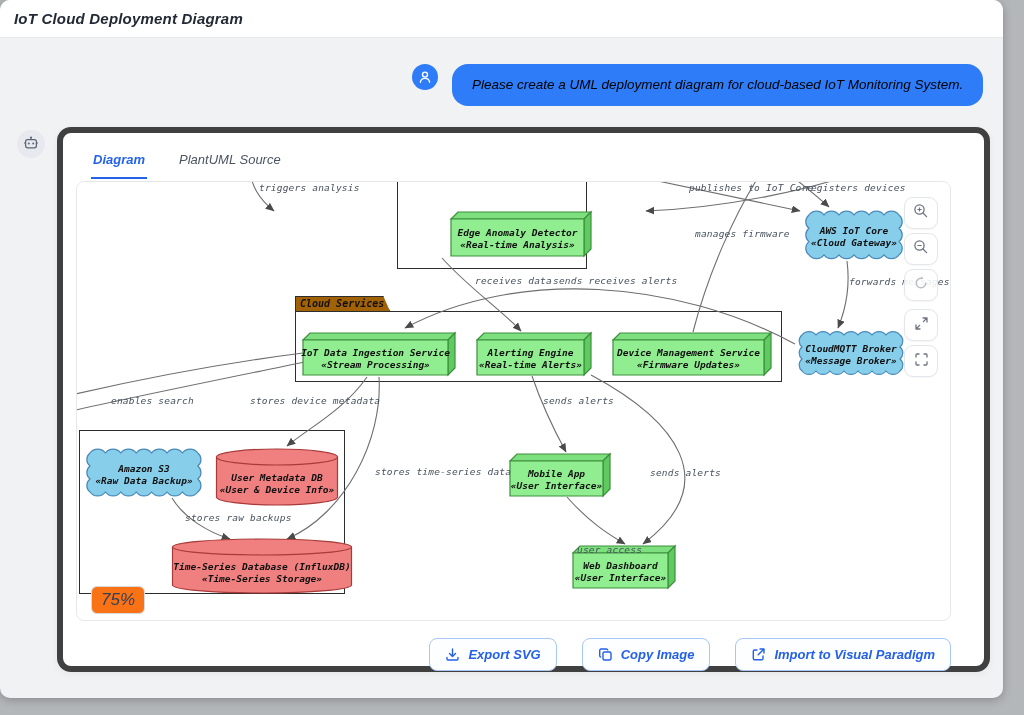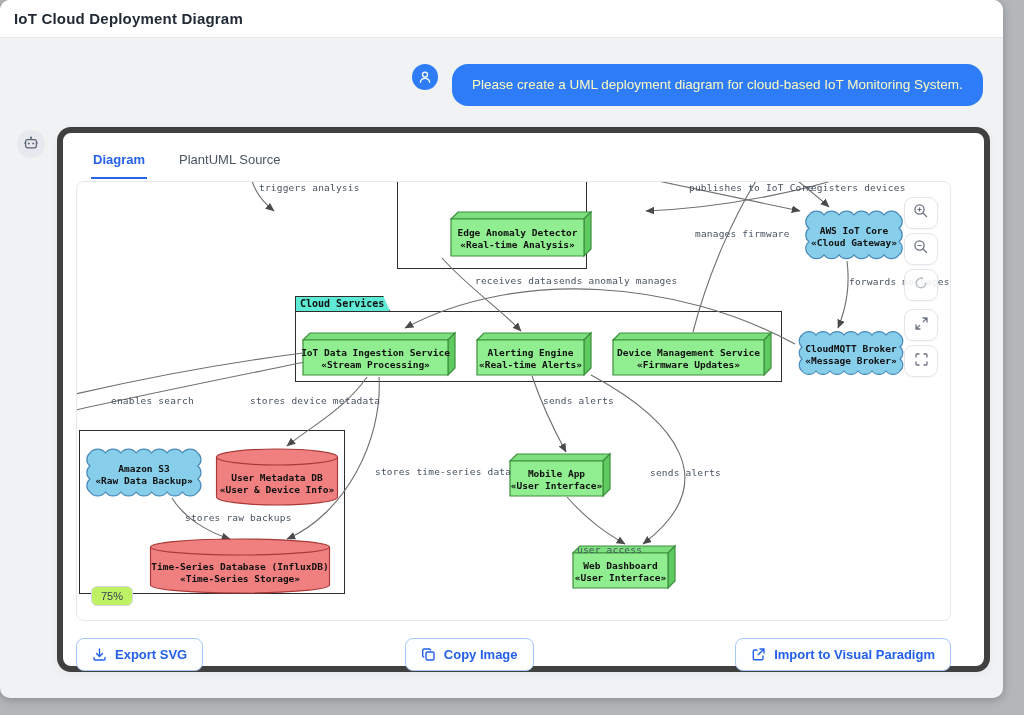--- a/index.html
+++ b/index.html
@@ -1,73 +1,73 @@
 <!DOCTYPE html>
 <html><head>
 <meta charset="utf-8">
 <style>
   * { margin:0; padding:0; box-sizing:border-box; }
   html,body { width:1024px; height:715px; }
   body { background:#b4b7ba; font-family:"Liberation Sans", sans-serif; position:relative; overflow:hidden; }
 
   .app-window { position:absolute; left:0; top:0; width:1003px; height:698px;
-    background:#f1f2f4; border-radius:10px; overflow:hidden; box-shadow:0 2px 10px rgba(0,0,0,.25); }
+    background:#f1f2f4; border-radius:10px; overflow:hidden; box-shadow:0 2px 10px rgba(0,0,0,.25);font-style:italic; }
 
   .app-header { height:38px; background:#fff; border-bottom:1px solid #e7e8ea; display:flex; align-items:center; padding:0 14px; }
   .app-title { font-size:15px; font-weight:bold; color:#222a35; letter-spacing:.2px; }
 
   
   .chat-row { position:absolute; left:0; top:64px; width:1003px; height:42px; }
   .avatar { position:absolute; left:412px; top:0; width:26px; height:26px; border-radius:50%;
     background:#2e7cf7; display:flex; align-items:center; justify-content:center; }
   .bubble { position:absolute; left:452px; top:0; height:42px; background:#2e7cf7; border-radius:16px;
-    color:#fef9c3; font-size:13.5px; line-height:42px; padding:0 20px; white-space:nowrap; }
+    color:#000000; font-size:13.5px; line-height:42px; padding:0 20px; white-space:nowrap; }
 
   .bot-circle { position:absolute; left:17px; top:130px; width:28px; height:28px; border-radius:50%;
     background:#e7e9ee; display:flex; align-items:center; justify-content:center; }
 
   
   .card { position:absolute; left:57px; top:127px; width:933px; height:545px; background:#fff;
     border:6px solid #404040; border-radius:14px; box-shadow:0 2px 8px rgba(0,0,0,.05); }
   .tabs { position:absolute; left:28px; top:13px; display:flex; gap:30px; }
   .tab { font-size:13px; color:#4b5563; padding:6px 2px 10px 2px; cursor:pointer; border-bottom:2px solid transparent; }
   .tab.active { color:#2563eb; font-weight:bold; border-bottom-color:#2563eb; }
 
   
   .canvas { position:absolute; left:13px; top:48px; width:875px; height:440px; background:#fff;
     border:1px solid #e6e8ea; border-radius:8px; overflow:hidden; }
   .dlayer { position:absolute; left:0; top:0; width:875px; height:440px; }
 
   .container-rect { position:absolute; border:1.6px solid #2d2d2d; background:transparent; }
-  .pkg-tab { position:absolute; border:1.5px solid #2d2d2d; border-bottom:none; background:#5eead4;
+  .pkg-tab { position:absolute; border:1.5px solid #2d2d2d; border-bottom:none; background:#a16207;
     font-family:"DejaVu Sans Mono", monospace; font-weight:bold; font-size:10px; color:#111;
     padding:1px 5px 0 4px; clip-path:polygon(0 0, calc(100% - 7px) 0, 100% 100%, 0 100%); }
   .pkg-body { position:absolute; border:1.6px solid #2d2d2d; background:transparent; }
 
   svg.edges { position:absolute; left:0; top:0; overflow:visible; }
   .edge { fill:none; stroke:#6e6e6e; stroke-width:1.1; }
 
   .dnode { position:absolute; }
   .dnode svg { overflow:visible; display:block; }
   .node-text { font-family:"DejaVu Sans Mono", monospace; font-weight:bold; font-size:9.5px; fill:#101010; }
 
   .elabel { position:absolute; font-family:"DejaVu Sans Mono", monospace; font-size:9.5px;
     color:#47525f; white-space:nowrap; letter-spacing:.2px; }
 
   
   .zcontrols { position:absolute; right:12px; top:15px; display:flex; flex-direction:column; gap:4px; z-index:10; }
   .zbtn { width:34px; height:32px; background:rgba(255,255,255,.88); border:1px solid #e3e6ea; border-radius:9px;
     display:flex; align-items:center; justify-content:center; cursor:pointer; box-shadow:0 1px 2px rgba(0,0,0,.04); }
   .zbtn:nth-child(3) { margin-bottom:4px; }
 
-  .zoom-badge { position:absolute; left:14px; top:404px; background:#bef264; border:1px solid #d6d9dd;
-    border-radius:6px; font-size:11px; color:#374151; padding:3px 9px; z-index:10; }
-
-  
-  .footer-row { position:absolute; left:13px; top:505px; width:875px; display:flex; justify-content:space-between; gap:25px; }
+  .zoom-badge { position:absolute; left:14px; top:404px; background:#f97316; border:1px solid #d6d9dd;
+    border-radius:6px; font-size:17px; color:#374151; padding:3px 9px; z-index:10; }
+
+  
+  .footer-row { position:absolute; left:13px; top:505px; width:875px; display:flex; justify-content:flex-end; gap:25px; }
   .fbtn { height:33px; display:flex; align-items:center; gap:8px; padding:0 15px; background:#fdfeff;
     border:1px solid #a6c7f7; border-radius:8px; color:#2460e8; font-size:13px; font-weight:bold; cursor:pointer; }
 </style>
 </head>
 <body>
 
 <div class="app-window">
   <div class="app-header">
     <span class="app-title">IoT Cloud Deployment Diagram</span>
   </div>
@@ -189,21 +189,21 @@
             </svg>
           </div>
           <div class="dnode" style="left: 138px; top: 266px; width: 124px; height: 58px;">
             <svg width="124" height="58">
               <path d="M 1.5,9 L 1.5,49 A 60.5,8 0 0 0 122.5,49 L 122.5,9" fill="#F08080" stroke="#a93a3a" stroke-width="1.2"></path>
               <ellipse cx="62" cy="9" rx="60.5" ry="8" fill="#F08080" stroke="#a93a3a" stroke-width="1.2"></ellipse>
               <text x="62" y="33" class="node-text" text-anchor="middle">User Metadata DB</text>
               <text x="62" y="45" class="node-text" text-anchor="middle">«User &amp; Device Info»</text>
             </svg>
           </div>
-          <div class="dnode" style="left: 48px; top: 356px; width: 200px; height: 56px; padding-left: 24px;">
+          <div class="dnode" style="left: 70px; top: 356px; width: 200px; height: 56px; padding-left: 24px;">
             <svg width="182" height="56">
               <path d="M 1.5,9 L 1.5,47 A 89.5,8 0 0 0 180.5,47 L 180.5,9" fill="#F08080" stroke="#a93a3a" stroke-width="1.2"></path>
               <ellipse cx="91" cy="9" rx="89.5" ry="8" fill="#F08080" stroke="#a93a3a" stroke-width="1.2"></ellipse>
               <text x="91" y="32" class="node-text" text-anchor="middle">Time-Series Database (InfluxDB)</text>
               <text x="91" y="44" class="node-text" text-anchor="middle">«Time-Series Storage»</text>
             </svg>
           </div>
           <div class="dnode" style="left: 433px; top: 272px; width: 100px; height: 42px;">
             <svg width="100" height="42">
               <path d="M 0,7 L 7,0 L 100,0 L 93,7 Z" fill="#7ddf7d" stroke="#3c8f3c" stroke-width="1.2"></path>
@@ -222,21 +222,21 @@
               <text x="47.5" y="34.5" class="node-text" text-anchor="middle">«User Interface»</text>
             </svg>
           </div>
         </div>
       <div class="dlayer" id="labels">
           <div class="elabel" style="left: 182px; top: 0px;">triggers analysis</div>
           <div class="elabel" style="left: 612px; top: 0px;">publishes to IoT Core</div>
           <div class="elabel" style="left: 728px; top: 0px;">registers devices</div>
           <div class="elabel" style="left: 618px; top: 46px;">manages firmware</div>
           <div class="elabel" style="left: 398px; top: 93px;">receives data</div>
-          <div class="elabel" style="left: 476px; top: 93px;">sends anomaly manages</div>
+          <div class="elabel" style="left: 476px; top: 93px;">sends receives alerts</div>
           <div class="elabel" style="left: 772px; top: 94px;">forwards messages</div>
           <div class="elabel" style="left: 34px; top: 213px;">enables search</div>
           <div class="elabel" style="left: 173px; top: 213px;">stores device metadata</div>
           <div class="elabel" style="left: 298px; top: 284px;">stores time-series data</div>
           <div class="elabel" style="left: 466px; top: 213px;">sends alerts</div>
           <div class="elabel" style="left: 573px; top: 285px;">sends alerts</div>
           <div class="elabel" style="left: 500px; top: 332px; margin-top: 30px;">user access</div>
           <div class="elabel" style="left: 108px; top: 330px;">stores raw backups</div>
         </div>
 

